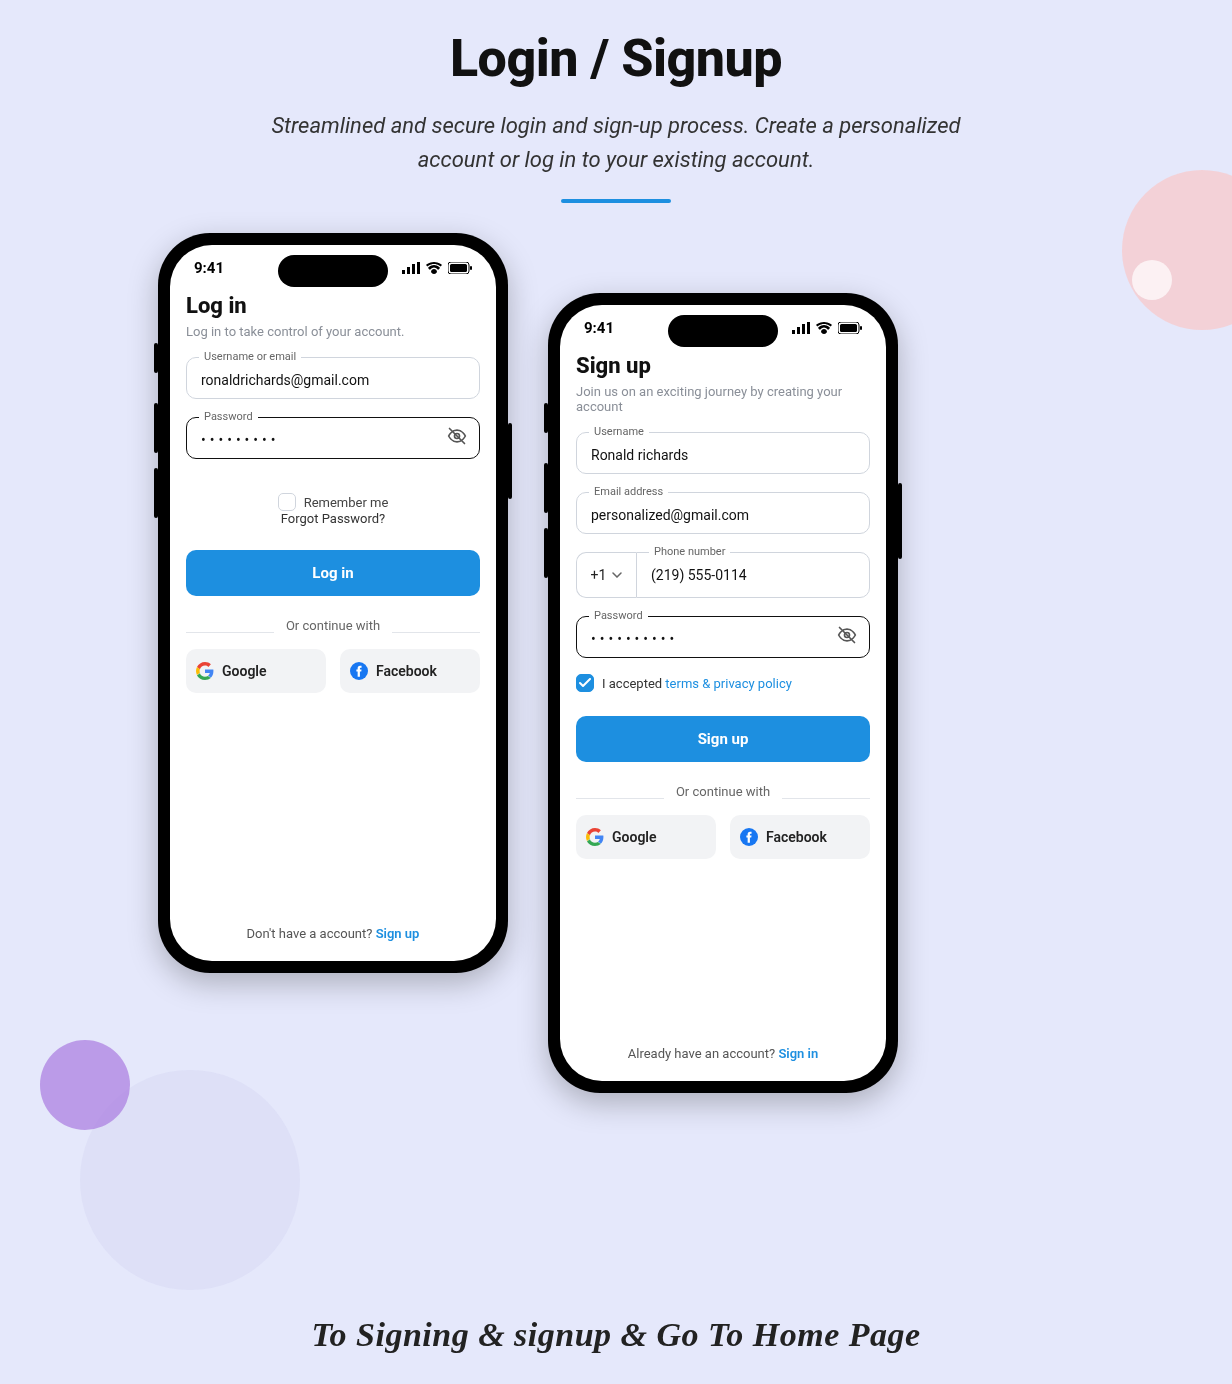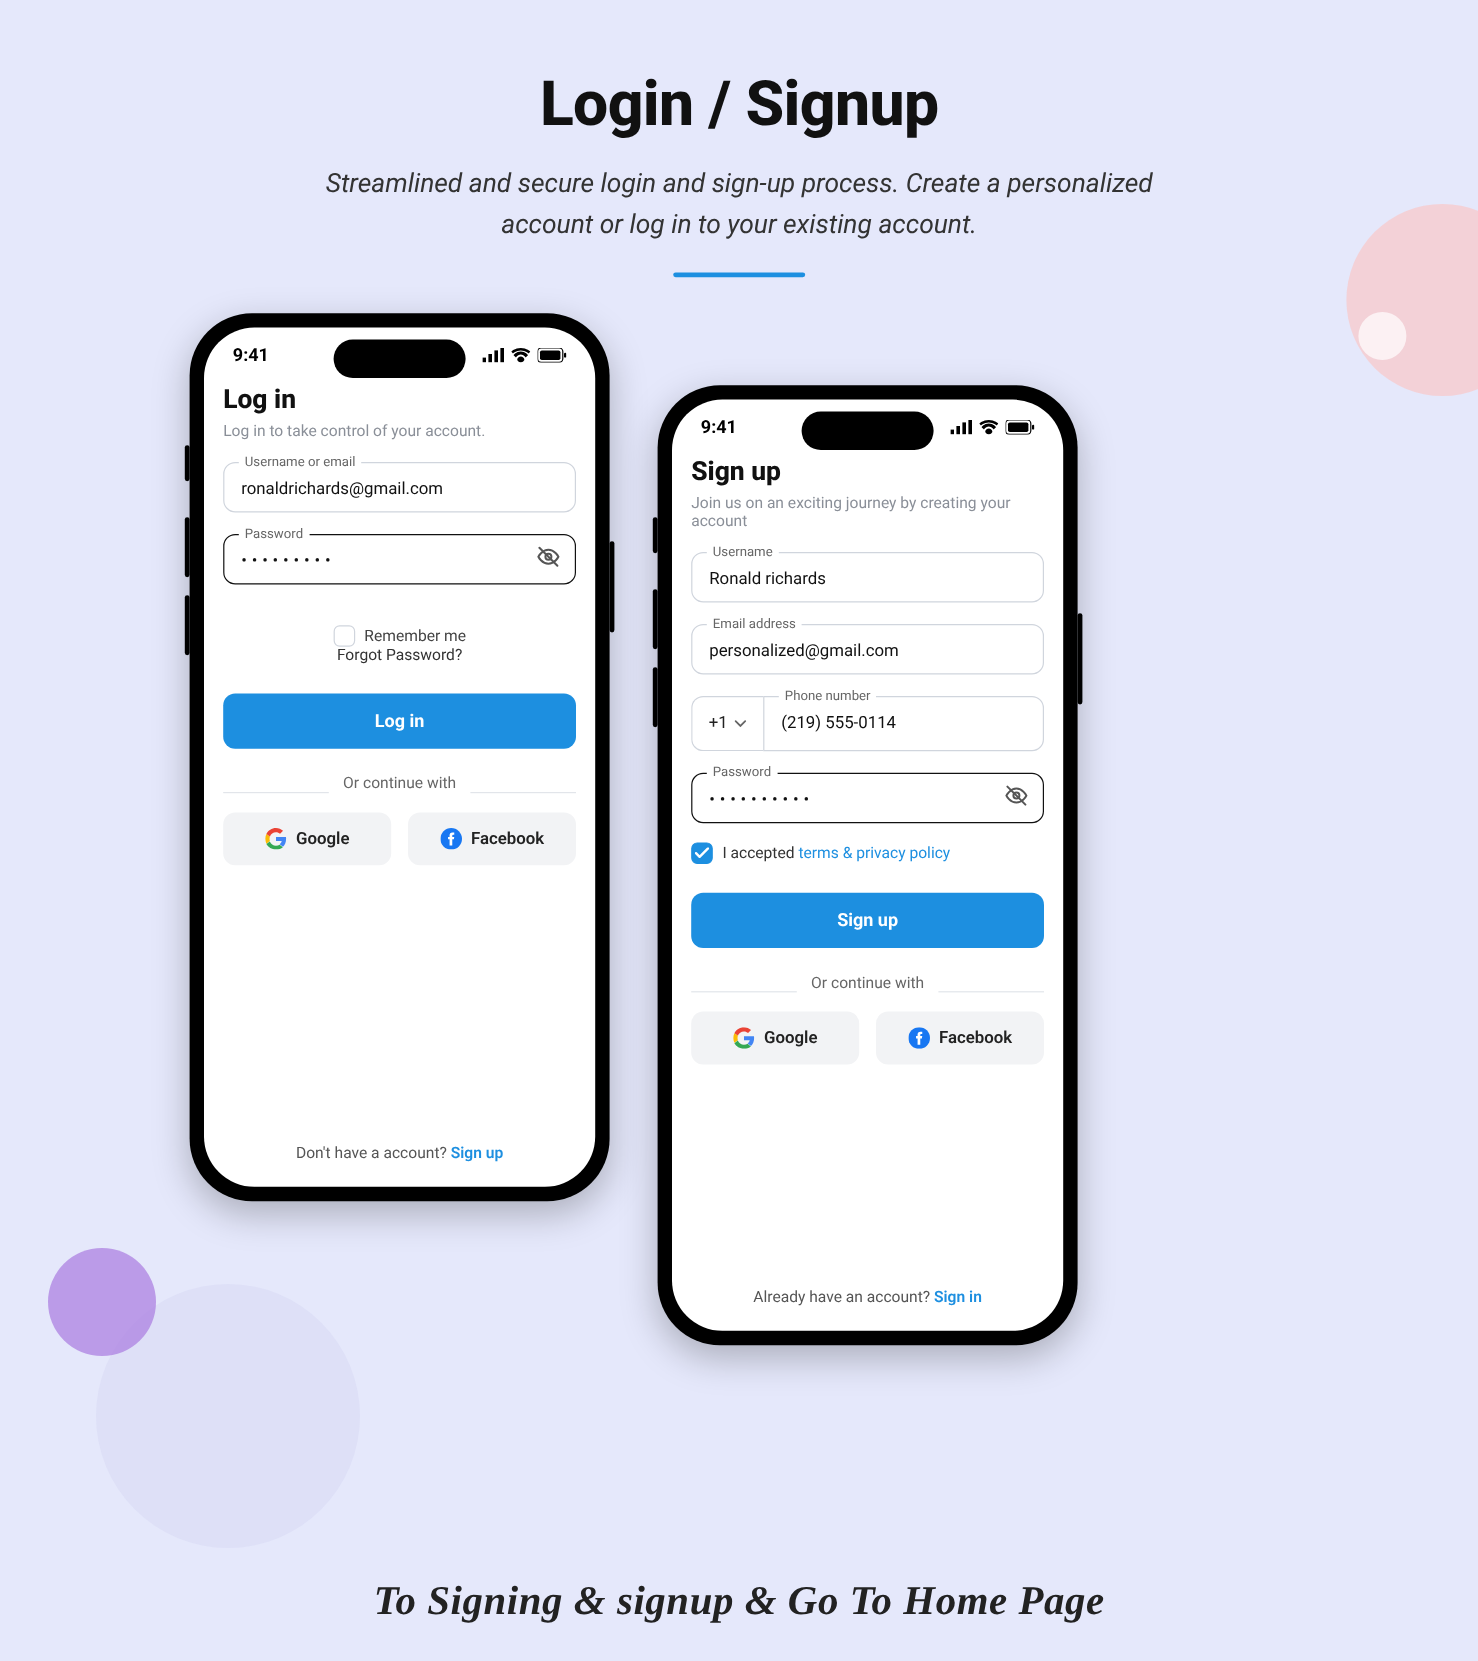--- a/index.html
+++ b/index.html
@@ -5,21 +5,21 @@
     * { margin:0; padding:0; box-sizing:border-box; font-family:-apple-system,BlinkMacSystemFont,'Segoe UI',Roboto,Helvetica,Arial,sans-serif; }
     body { background:#e5e8fb; width:1232px; height:1384px; position:relative; overflow:hidden; }
 
     
     .circ { position:absolute; border-radius:50%; }
     .circ.pink { width:160px; height:160px; background:#f9c8c8; right:-50px; top:170px; opacity:.7; }
     .circ.white { width:40px; height:40px; background:#fff; right:60px; top:260px; opacity:.7; }
     .circ.purple { width:90px; height:90px; background:#a97bdf; left:40px; top:1040px; opacity:.7; }
     .circ.pale { width:220px; height:220px; background:#d8dbf5; left:80px; top:1070px; opacity:.6; }
 
-    .hero { text-align:center; padding-top:56px; position:relative; z-index:2; }
+    .hero { text-align:center; padding-top:28px; position:relative; z-index:2; }
     .hero h1 { font-size:52px; font-weight:800; color:#111; letter-spacing:-.5px; }
     .hero p { font-size:22px; color:#333; margin-top:20px; line-height:1.55; max-width:740px; margin-left:auto; margin-right:auto;font-style:italic; }
     .underline { width:110px; height:4px; background:#1d8fe0; margin:22px auto 0; border-radius:2px; }
 
     .phones { position:relative; width:100%; height:860px; margin-top:30px; z-index:2; }
     .phone { position:absolute; width:350px; background:#000; border-radius:52px; padding:12px; box-shadow:0 10px 30px rgba(0,0,0,.25); }
     .phone.left { left:158px; top:0; height:740px; }
     .phone.right { left:548px; top:60px; height:800px; }
     .phone .btn-side { position:absolute; background:#000; border-radius:2px; }
     .phone .btn-side.s1 { width:4px; height:30px; left:-4px; top:110px; }
@@ -49,21 +49,21 @@
     .chkbox { width:18px; height:18px; border:1.5px solid #d0d5dd; border-radius:5px; background:#fff; }
     .chkbox.checked { background:#1d8fe0; border-color:#1d8fe0; display:flex; align-items:center; justify-content:center; color:#fff; font-size:12px; }
     .forgot { color:#333; font-size:13px; }
 
     .primary { width:100%; background:#1d8fe0; color:#fff; border:none; border-radius:10px; padding:14px; font-size:15px; font-weight:700; margin-top:24px; }
 
     .divider { display:flex; align-items:flex-end; gap:12px; margin-top:22px; color:#666; font-size:13px; }
     .divider .line { flex:1; height:1px; background:#e2e5ea; }
 
     .social { display:flex; gap:14px; margin-top:16px; }
-    .social button { flex:1; background:#f2f3f5; border:none; border-radius:10px; padding:13px 10px; font-size:14px; font-weight:600; color:#222; display:flex; align-items:center; justify-content:center; gap:8px; }
+    .social button { flex:1; background:#f2f3f5; border:none; border-radius:10px; padding:13px 10px; font-size:14px; font-weight:600; color:#222; display:flex; align-items:center; gap:8px; }
 
     .bottom-link { position:absolute; bottom:20px; left:0; right:0; text-align:center; font-size:13px; color:#555; }
     .bottom-link a { color:#1d8fe0; font-weight:600; text-decoration:none; }
 
     .phone-group { display:flex; }
     .phone-code { border:1px solid #d0d5dd; border-right:none; border-radius:10px 0 0 10px; padding:14px 10px; display:flex; align-items:center; gap:6px; font-size:14px; color:#222; width:60px; justify-content:center; }
     .phone-num { flex:1; border:1px solid #d0d5dd; border-radius:0 10px 10px 0; padding:14px 14px 10px; position:relative; }
     .phone-num .lab { position:absolute; top:-8px; left:12px; background:#fff; padding:0 5px; font-size:11px; color:#666; }
     .phone-num .val { font-size:14px; color:#111; }
 

